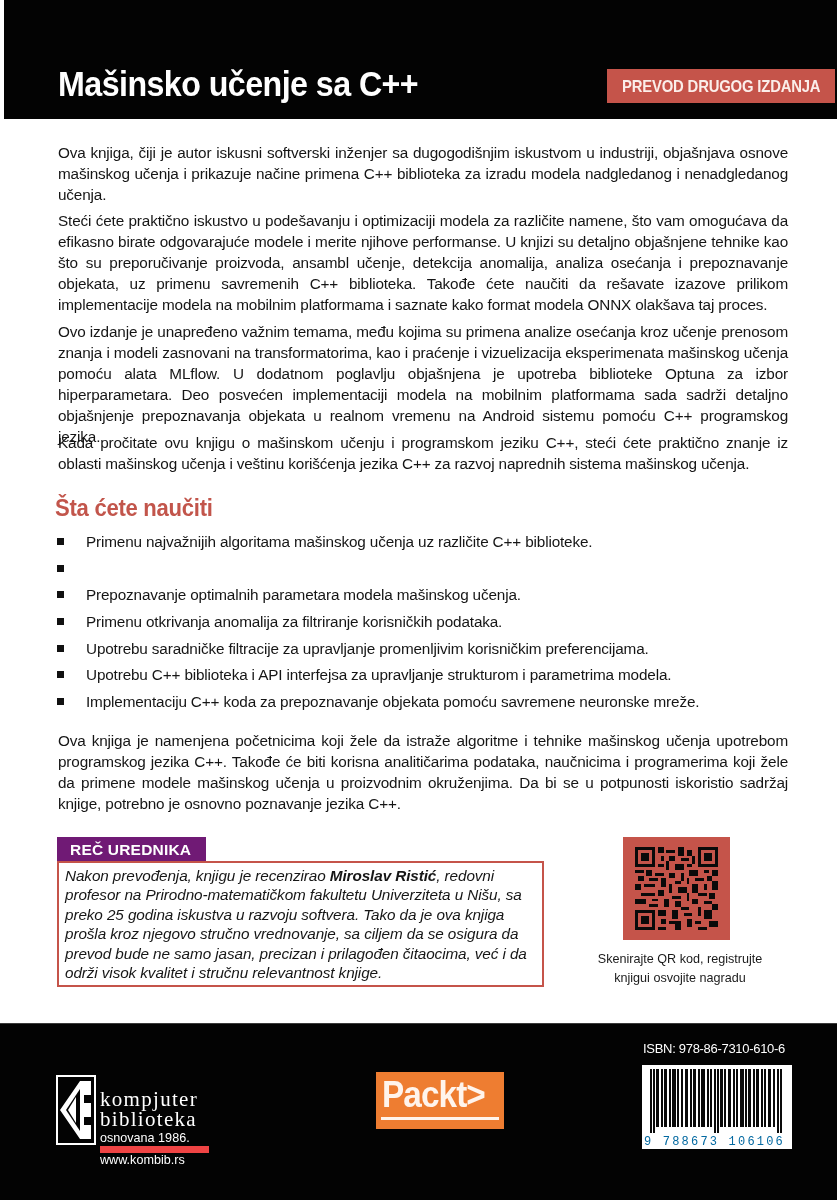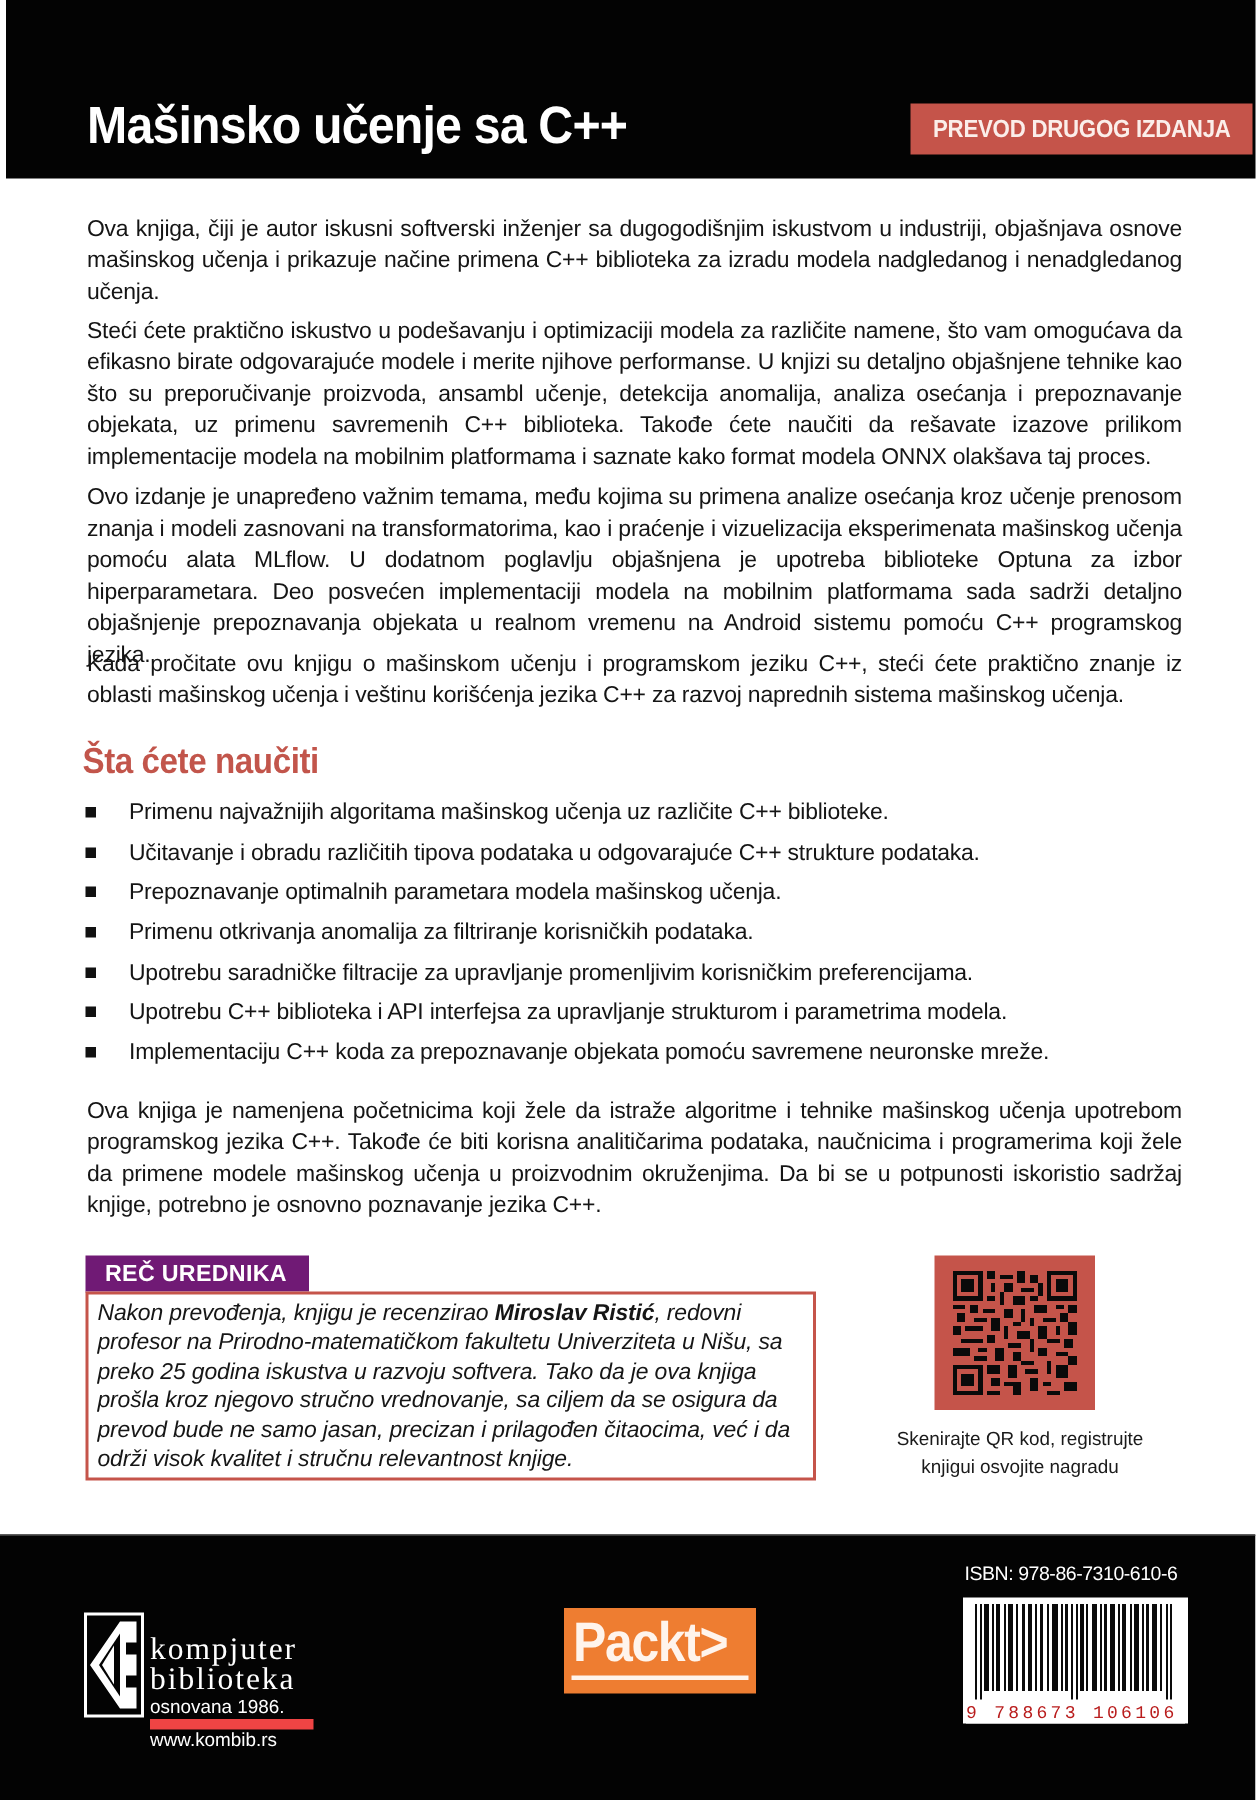--- a/index.html
+++ b/index.html
@@ -38,41 +38,41 @@
   .kb-text .l3 { font-family: "Liberation Sans", sans-serif; font-size: 12.6px; line-height: 15px; display: block; border-bottom: 7px solid #ef4444; margin-top: 2px; width: 109px; }
   .kb-text .l4 { font-family: "Liberation Sans", sans-serif; font-size: 12.6px; line-height: 15px; display: block; }
 
   .packt { position: absolute; left: 376px; top: 48px; width: 128px; height: 57px; background: #ee7d31; }
   .packt .word { position: absolute; left: 6px; top: 2px; font-size: 37px; font-weight: bold; color: #fff4ec; letter-spacing: -1px; line-height: 42px; transform: scaleX(0.9); transform-origin: left center; white-space: nowrap; }
   .packt .bar { position: absolute; left: 5px; bottom: 9px; width: 118px; height: 3px; background: #fff4ec; }
 
   .isbn { position: absolute; left: 643px; top: 17px; font-size: 13px; color: #ffffff; white-space: nowrap; letter-spacing: -0.3px; }
   .barcode { position: absolute; left: 642px; top: 41px; width: 150px; height: 84px; background: #ffffff; }
   .barcode svg { position: absolute; left: 8px; top: 4px; }
-  .barcode .digits { position: absolute; left: 2px; bottom: 0px; width: 146px; font-family: "Liberation Mono", monospace; font-size: 12px; letter-spacing: 2.2px; color: #b91c1c; line-height: 13px; background: #ffffff; white-space: nowrap; }
+  .barcode .digits { position: absolute; left: 2px; bottom: 0px; width: 146px; font-family: "Liberation Mono", monospace; font-size: 12px; letter-spacing: 2.2px; color: #0369a1; line-height: 13px; background: #ffffff; white-space: nowrap; }
 </style>
 </head>
 <body>
 
 <div class="header">
   <div class="title">Mašinsko učenje sa C++</div>
   <div class="badge"><span>PREVOD DRUGOG IZDANJA</span></div>
 </div>
 
 <div class="body">
   <p class="para" style="top:23px;">Ova knjiga, čiji je autor iskusni softverski inženjer sa dugogodišnjim iskustvom u industriji, objašnjava osnove mašinskog učenja  i prikazuje načine primena C++ biblioteka za izradu modela nadgledanog i nenadgledanog učenja.</p>
   <p class="para" style="top:91px;">Steći ćete praktično iskustvo u podešavanju i optimizaciji modela za različite namene, što vam omogućava da efikasno birate odgovarajuće modele i merite njihove performanse. U knjizi su detaljno objašnjene tehnike kao što su preporučivanje proizvoda, ansambl učenje, detekcija anomalija, analiza osećanja i prepoznavanje objekata, uz primenu savremenih C++ biblioteka. Takođe ćete naučiti da rešavate izazove prilikom implementacije modela na mobilnim platformama i saznate kako format modela ONNX olakšava taj proces.</p>
   <p class="para" style="top:202px;">Ovo izdanje je unapređeno važnim temama, među kojima su primena analize osećanja kroz učenje prenosom znanja i modeli zasnovani na transformatorima, kao i praćenje i vizuelizacija eksperimenata mašinskog učenja pomoću alata MLflow. U dodatnom poglavlju objašnjena je upotreba biblioteke Optuna za izbor hiperparametara. Deo posvećen implementaciji modela na mobilnim platformama sada sadrži detaljno objašnjenje prepoznavanja objekata u realnom vremenu na Android sistemu pomoću C++ programskog jezika.</p>
   <p class="para" style="top:313px;">Kada pročitate ovu knjigu o mašinskom učenju i programskom jeziku C++, steći ćete praktično znanje iz oblasti mašinskog učenja i veštinu korišćenja jezika C++ za razvoj naprednih sistema mašinskog učenja.</p>
 
   <div class="section-title" style="top:375px;">Šta ćete naučiti</div>
 
   <ul class="bullets" style="top:412px;">
     <li><span class="sq"></span><span>Primenu najvažnijih algoritama mašinskog učenja uz različite C++ biblioteke.</span></li>
-    <li><span class="sq"></span><span>Učitavanje i obradu različitih tipova podataka u odgovarajuće C++ strukture podataka.</span></li>
+    <li><span class="sq"></span></li>
     <li><span class="sq"></span><span>Prepoznavanje optimalnih parametara modela mašinskog učenja.</span></li>
     <li><span class="sq"></span><span>Primenu otkrivanja anomalija za filtriranje korisničkih podataka.</span></li>
     <li><span class="sq"></span><span>Upotrebu saradničke filtracije za upravljanje promenljivim korisničkim preferencijama.</span></li>
     <li><span class="sq"></span><span>Upotrebu C++ biblioteka i API interfejsa za upravljanje strukturom i parametrima modela.</span></li>
     <li><span class="sq"></span><span>Implementaciju C++ koda za prepoznavanje objekata pomoću savremene neuronske mreže.</span></li>
   </ul>
 
   <p class="para" style="top:611px;">Ova knjiga je namenjena početnicima koji žele da istraže algoritme i tehnike mašinskog učenja upotrebom programskog jezika C++. Takođe će biti korisna analitičarima podataka, naučnicima i programerima koji žele da primene modele mašinskog učenja u proizvodnim okruženjima. Da bi se u potpunosti iskoristio sadržaj knjige, potrebno je osnovno poznavanje jezika C++.</p>
 </div>
 

